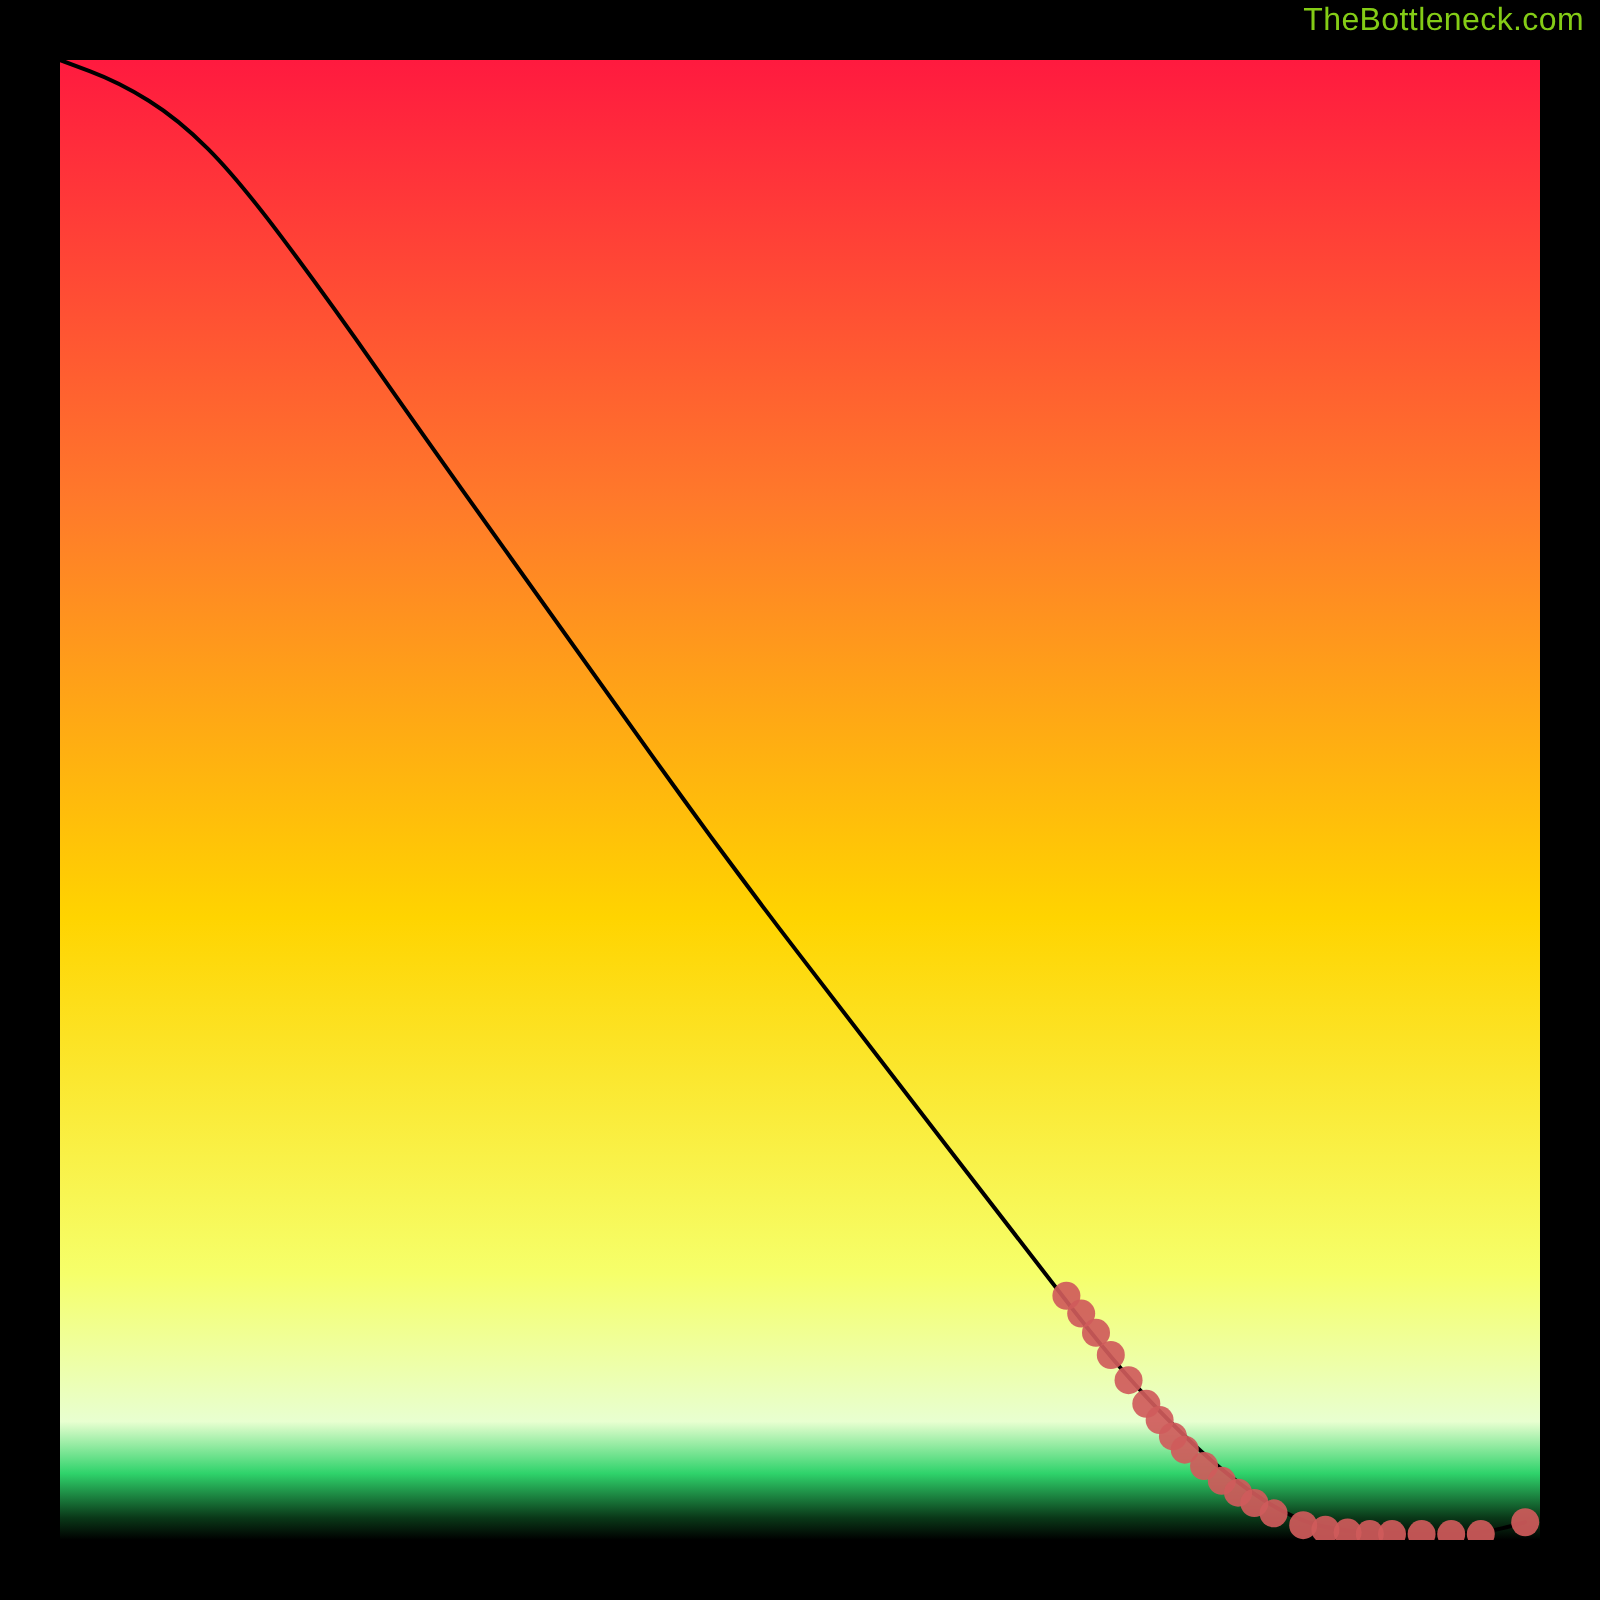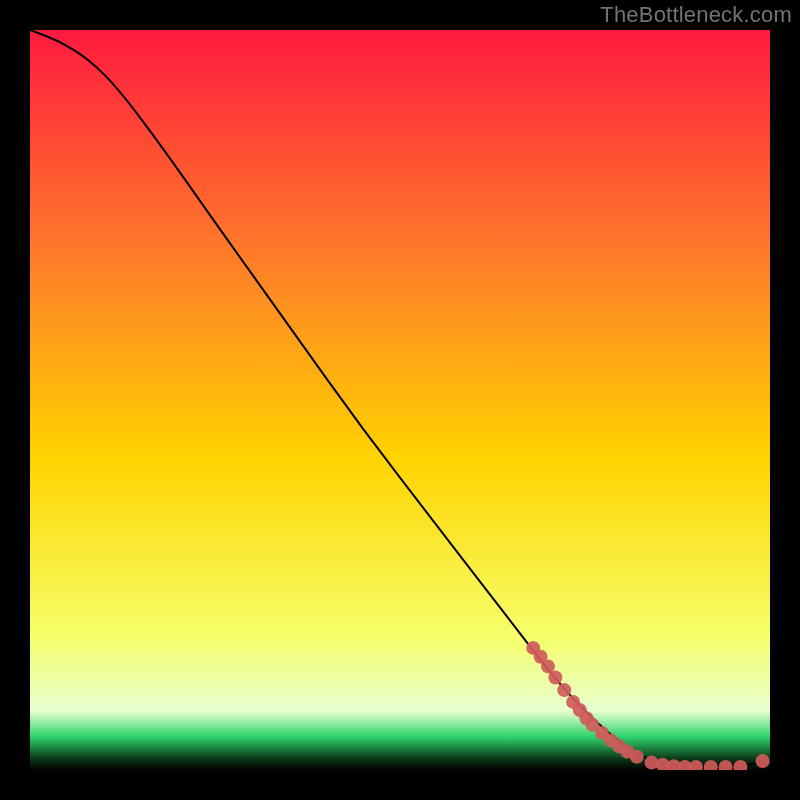--- a/index.html
+++ b/index.html
@@ -14,22 +14,22 @@
   .frame {
     position: relative;
     width: 800px;
     height: 800px;
     background: #000;
   }
   .watermark {
     position: absolute;
     top: 2px;
     right: 8px;
-    color: #737373;
-    font-size: 22px;
+    color: #84cc16;
+    font-size: 16px;
     font-weight: 500;
     letter-spacing: 0.2px;
     z-index: 5;
   }
   .plot {
     position: absolute;
     left: 30px;
     top: 30px;
     width: 740px;
     height: 740px;

